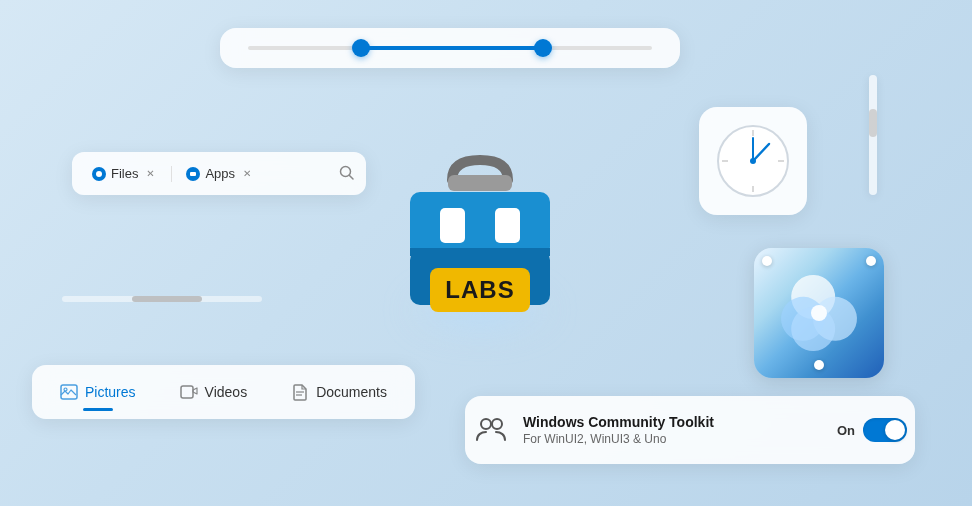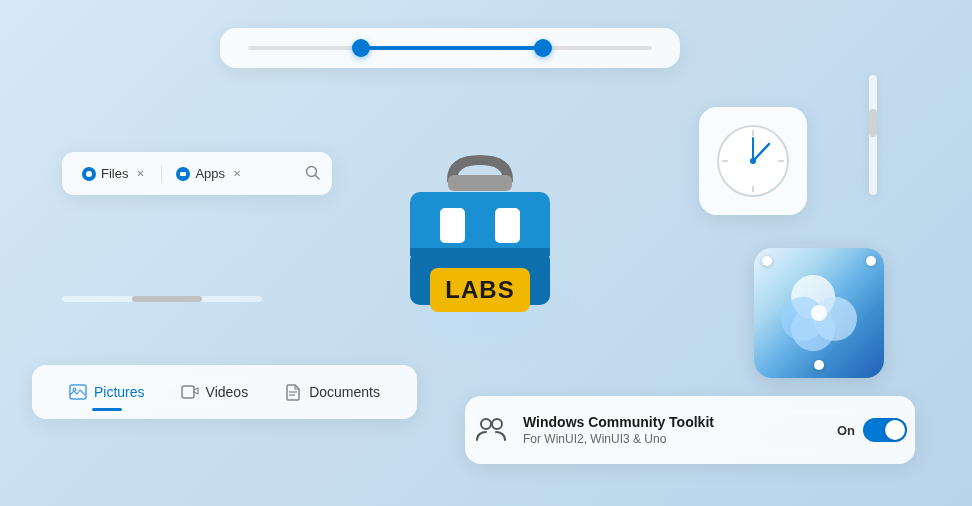--- a/index.html
+++ b/index.html
@@ -57,22 +57,22 @@
       box-shadow: 0 2px 6px rgba(0,120,212,0.4);
     }
 
     .slider-thumb.left { left: 28%; }
     .slider-thumb.right { left: 73%; }
 
     
     .tabs-widget {
       position: absolute;
       top: 152px;
-      left: 62px;
-      width: 270px;
+      left: 72px;
+      width: 294px;
       background: rgba(255,255,255,0.85);
       backdrop-filter: blur(10px);
       border-radius: 12px;
       padding: 10px 12px;
       box-shadow: 0 4px 20px rgba(0,0,0,0.08);
       display: flex;
       align-items: center;
       gap: 4px;
     }
 
@@ -169,24 +169,24 @@
     }
 
     
     .nav-tabs-widget {
       position: absolute;
       top: 365px;
       left: 32px;
       background: rgba(255,255,255,0.85);
       backdrop-filter: blur(10px);
       border-radius: 14px;
-      padding: 10px 19px;
+      padding: 10px 10px;
       box-shadow: 0 4px 20px rgba(0,0,0,0.08);
       display: flex;
-      gap: 0;
+      gap: 8px;
     }
 
     .nav-tab {
       display: flex;
       align-items: center;
       gap: 7px;
       padding: 8px 18px;
       border-radius: 10px;
       font-size: 14px;
       color: #333;

